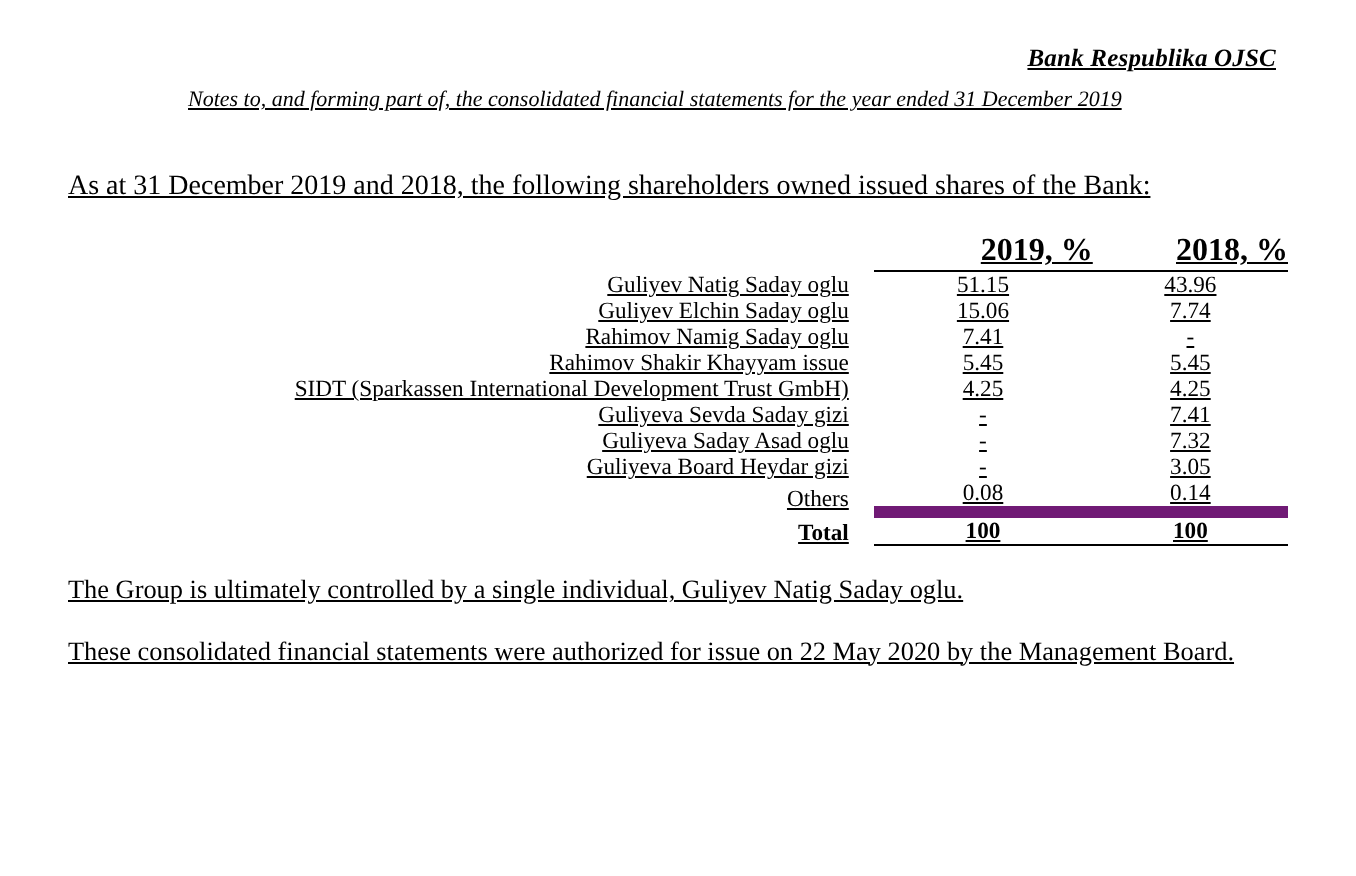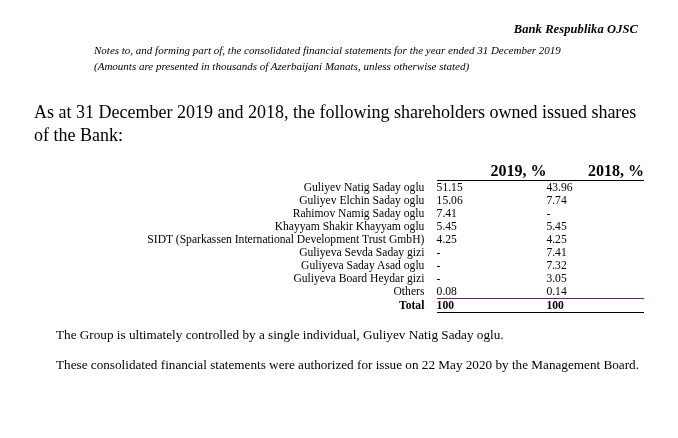--- a/index.html
+++ b/index.html
@@ -13,40 +13,41 @@
     font-family: "Liberation Serif", serif;
     color: #000000;
     overflow: hidden;
   }
   .page {
     position: relative;
     width: 678px;
     height: 382px;
     box-sizing: border-box;
     padding: 18px 34px 0 34px;
+    text-decoration: underline;
   }
   .hdr {
     text-align: right;
     font-style: italic;
     font-weight: bold;
     font-size: 12.5px;
     letter-spacing: 0.1px;
     margin: 4px 6px 6px 0;
   }
   .subhdr {
     text-align: left;
     font-style: italic;
     font-size: 11px;
     line-height: 1.45;
     margin: 0 6px 0 0;
     padding-left: 60px;
   }
   .intro {
     margin-top: 26px;
-    font-size: 18px;
+    font-size: 14px;
     line-height: 1.3;
   }
   table.share {
     width: 100%;
     border-collapse: collapse;
     margin-top: 14px;
     font-size: 11.6px;
   }
   table.share td, table.share th {
     padding: 0;
@@ -63,60 +64,58 @@
     height: 0;
     padding: 0;
   }
   .name-col {
     text-align: right;
     width: 64%;
     padding: 3.6px 0 3.6px 0;
     white-space: nowrap;
   }
   .num-col {
-    text-align: left;
+    text-align: center;
     width: 18%;
     padding: 3.6px 6px 3.6px 0;
   }
   .total-row td {
     font-weight: bold;
     padding-top: 5px;
     padding-bottom: 2px;
   }
   .total-row .num-col {
-    border-top: 1px solid #701a75;
+    border-top: 6px solid #701a75;
   }
   .tot-under td {
     height: 0;
     padding: 0;
   }
   .tot-under .u {
     border-top: 1px solid #000;
   }
   .para {
     font-size: 13.2px;
     line-height: 1.32;
     margin-top: 13px;
-    margin-left: 22px;
   }
   .para.just {
     text-align: justify;
     text-justify: inter-word;
   }
   .spacer-cell { width: 2%; }
 </style>
 </head>
 <body>
 
 <div class="page">
 
   <div class="hdr">Bank Respublika OJSC</div>
 
   <div class="subhdr">Notes to, and forming part of, the consolidated financial statements for the year ended 31 December 2019</div>
-  <div class="subhdr">(Amounts are presented in thousands of Azerbaijani Manats, unless otherwise stated)</div>
 
   <div class="intro">As at 31 December 2019 and 2018, the following shareholders owned issued shares of the Bank:</div>
 
   <table class="share">
     <thead>
       <tr>
         <th class="name-col"></th>
         <th class="spacer-cell"></th>
         <th class="colhead num-col">2019, %</th>
         <th class="colhead num-col">2018, %</th>
@@ -141,21 +140,21 @@
         <td class="num-col">15.06</td>
         <td class="num-col">7.74</td>
       </tr>
       <tr>
         <td class="name-col">Rahimov Namig Saday oglu</td>
         <td class="spacer-cell"></td>
         <td class="num-col">7.41</td>
         <td class="num-col">-</td>
       </tr>
       <tr>
-        <td class="name-col">Khayyam Shakir Khayyam oglu</td>
+        <td class="name-col">Rahimov Shakir Khayyam issue</td>
         <td class="spacer-cell"></td>
         <td class="num-col">5.45</td>
         <td class="num-col">5.45</td>
       </tr>
       <tr>
         <td class="name-col">SIDT (Sparkassen International Development Trust GmbH)</td>
         <td class="spacer-cell"></td>
         <td class="num-col">4.25</td>
         <td class="num-col">4.25</td>
       </tr>

